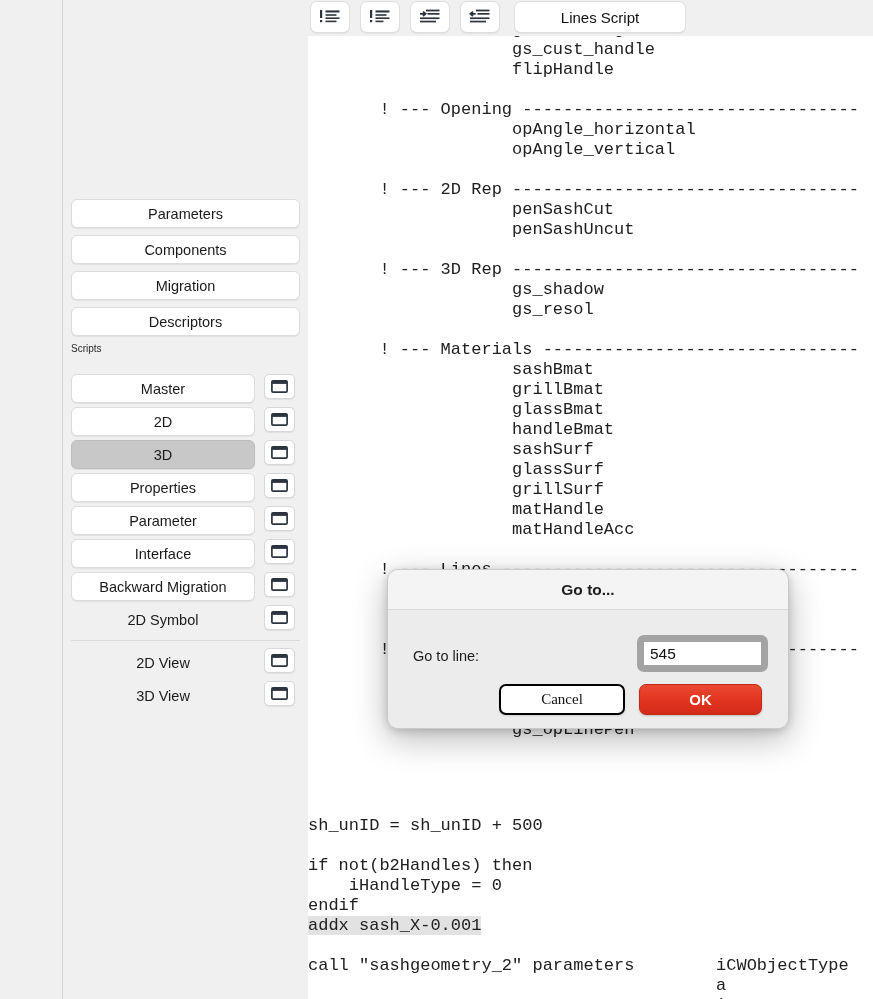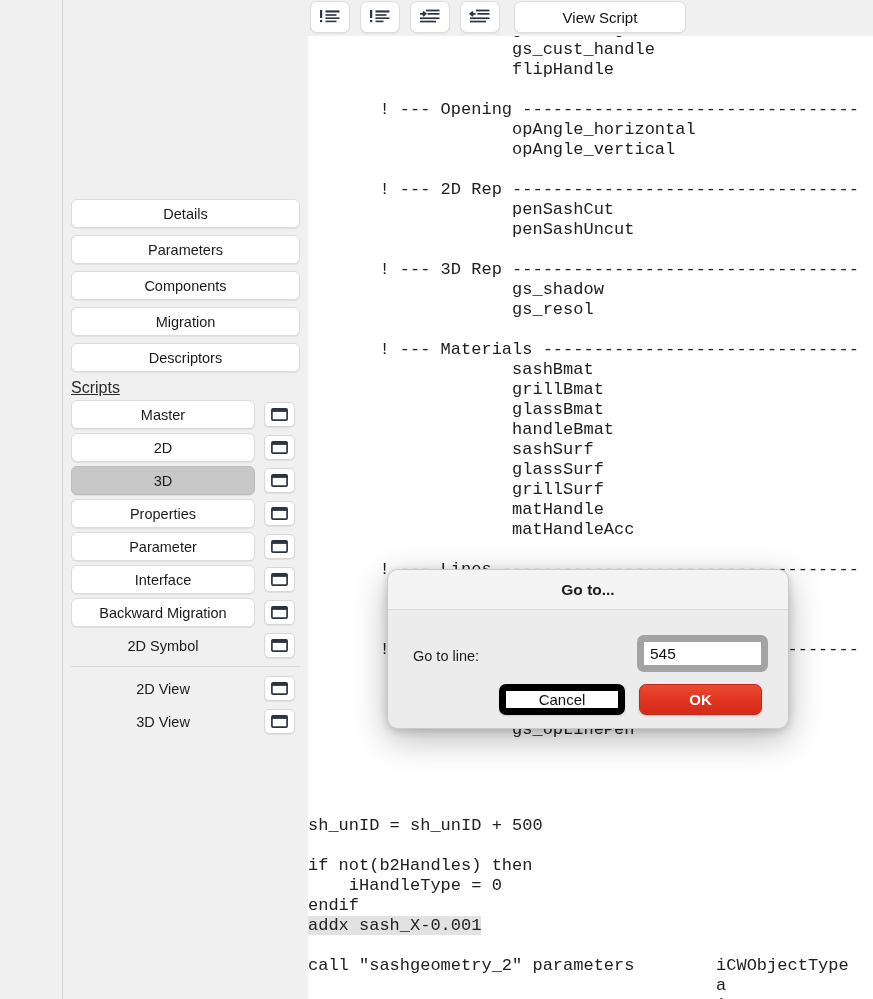--- a/index.html
+++ b/index.html
@@ -95,30 +95,28 @@
     border-radius: 6px;
     font-size: 14.5px;
     color: #1b1b1b;
     margin-bottom: 7px;
     cursor: pointer;
     box-shadow: 0 1px 1px rgba(0,0,0,0.07);
     font-family: "Liberation Sans", sans-serif;
   }
 
   .section-label {
-    font-size: 16px;
+    font-size: 10px;
     color: #2a2a2a;
-    margin: 4px 0 3px 0;
-    text-decoration: underline;
+    margin: 4px 0 20px 0;
   }
 
   
   .script-row {
     display: flex;
-    align-items: center;
     margin-bottom: 4px;
   }
   .script-pill {
     width: 184px;
     height: 29px;
     line-height: 29px;
     text-align: center;
     background: #ffffff;
     border: 1px solid #dcdcdc;
     border-radius: 6px;
@@ -264,27 +262,27 @@
     font-size: 15.5px;
     color: #121212;
     padding-left: 6px;
   }
   .goto-input::selection { background: #f6cfcf; }
   .btn-cancel {
     position: absolute;
     left: 111px; top: 74px;
     width: 126px; height: 31px;
     background: #ffffff;
-    border: 7px solid #000000;
+    border: 2px solid #000000;
     border-radius: 7px;
     font-size: 15px;
     color: #121212;
     cursor: pointer;
     box-shadow: 0 1px 2px rgba(0,0,0,0.12);
-    font-family: Liberation Sans, sans-serif;
+    font-family: Liberation Serif, serif;
   }
   .btn-ok {
     position: absolute;
     left: 251px; top: 74px;
     width: 123px; height: 31px;
     background: linear-gradient(180deg, #ea4a33 0%, #e23620 48%, #d32a18 100%);
     border: 1px solid #c02a17;
     border-radius: 7px;
     font-size: 15px;
     font-weight: bold;
@@ -361,21 +359,20 @@
       <div class="pv-rect" style="left:64px; top:22px; width:10px; height:112px; background:#bdbdbd;"></div>
 
       <div class="pv-rect" style="left:34px; top:32px; width:27px; height:92px; background:#f4f4f4;"></div>
       <div class="pv-rect" style="left:77px; top:32px; width:27px; height:92px; background:#f4f4f4;"></div>
     </div>
   </div>
 
   <div class="sidebar"></div>
 
   <div class="side-col" style="top:199px;">
-    <button class="pillbtn">Details</button>
     <button class="pillbtn">Parameters</button>
     <button class="pillbtn">Components</button>
     <button class="pillbtn">Migration</button>
     <button class="pillbtn">Descriptors</button>
 
     <div class="section-label">Scripts</div>
 
     <div class="script-row">
       <div class="script-pill">Master</div>
       <div class="win-btn">
@@ -513,21 +510,21 @@
     </div>
     <div class="tool-icon" style="left:152px;">
       <svg width="24" height="18" viewBox="0 0 24 18">
         <rect x="8" y="1.6" width="13.5" height="1.8" fill="#2c3440"></rect>
         <path d="M7.6 5.8 L2.6 5.8 M5 3.6 L2.4 5.8 L5 8" stroke="#2c3440" stroke-width="1.8" fill="none"></path>
         <rect x="9.5" y="5" width="12" height="1.7" fill="#2c3440"></rect>
         <rect x="2" y="9.4" width="19.5" height="1.7" fill="#2c3440"></rect>
         <rect x="2" y="12.7" width="16" height="1.7" fill="#2c3440"></rect>
       </svg>
     </div>
-    <button class="check-script">View Script</button>
+    <button class="check-script">Lines Script</button>
   </div>
 
   <div class="editor">
     <div class="code-block" id="code-top" style="top:-16px;"><div class="code-line">                    gs_han_height</div><div class="code-line">                    gs_cust_handle</div><div class="code-line">                    flipHandle</div><div class="code-line">&nbsp;</div><div class="code-line">       ! --- Opening ---------------------------------</div><div class="code-line">                    opAngle_horizontal</div><div class="code-line">                    opAngle_vertical</div><div class="code-line">&nbsp;</div><div class="code-line">       ! --- 2D Rep ----------------------------------</div><div class="code-line">                    penSashCut</div><div class="code-line">                    penSashUncut</div><div class="code-line">&nbsp;</div><div class="code-line">       ! --- 3D Rep ----------------------------------</div><div class="code-line">                    gs_shadow</div><div class="code-line">                    gs_resol</div><div class="code-line">&nbsp;</div><div class="code-line">       ! --- Materials -------------------------------</div><div class="code-line">                    sashBmat</div><div class="code-line">                    grillBmat</div><div class="code-line">                    glassBmat</div><div class="code-line">                    handleBmat</div><div class="code-line">                    sashSurf</div><div class="code-line">                    glassSurf</div><div class="code-line">                    grillSurf</div><div class="code-line">                    matHandle</div><div class="code-line">                    matHandleAcc</div><div class="code-line">&nbsp;</div><div class="code-line">       ! --- Lines -----------------------------------</div><div class="code-line">                    opLineType2d</div><div class="code-line">                    gs_line_type_cut</div><div class="code-line">&nbsp;</div><div class="code-line">       ! --- 3D Lines --------------------------------</div><div class="code-line">                    opLineType3dIn</div><div class="code-line">                    opLineType3dOut</div><div class="code-line">                    gs_opline_style_m</div><div class="code-line">                    gs_opLinePen</div></div>
     <div class="code-block" id="code-bottom" style="top:780px;"><div class="code-line">sh_unID = sh_unID + 500</div><div class="code-line">&nbsp;</div><div class="code-line">if not(b2Handles) then</div><div class="code-line">    iHandleType = 0</div><div class="code-line">endif</div><div class="code-line"><span class="hl">addx sash_X-0.001</span></div><div class="code-line">&nbsp;</div><div class="code-line">call "sashgeometry_2" parameters        iCWObjectType</div><div class="code-line">                                        a</div><div class="code-line">                                        i</div></div>
   </div>
 
   <div class="dialog-shadow">
     <div class="dialog-title">Go to...</div>
     <div class="dialog-body">

